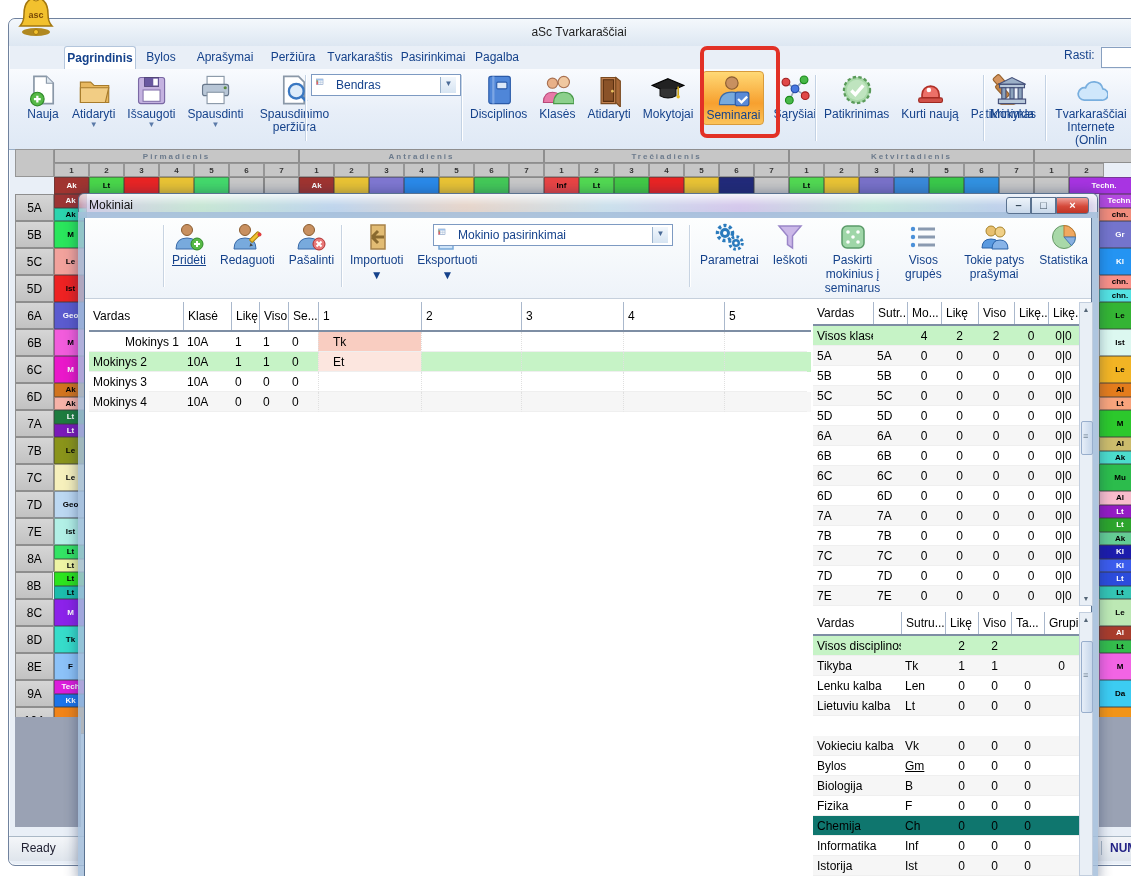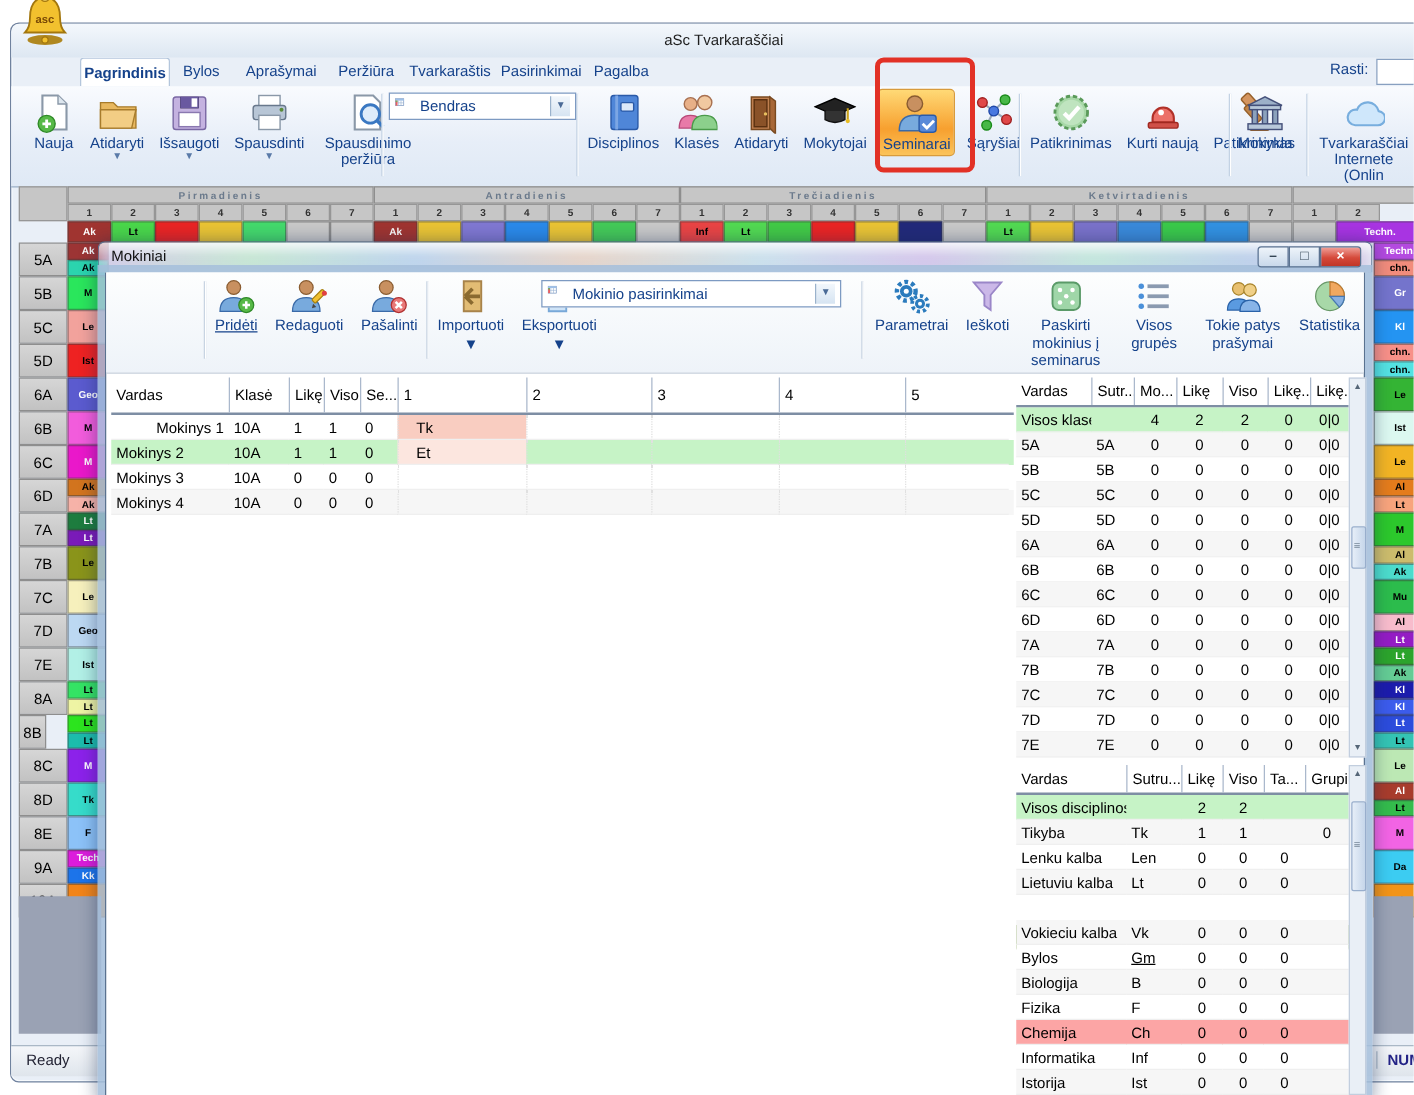--- a/index.html
+++ b/index.html
@@ -392,21 +392,21 @@
         <div class="tt-cell" style="left: 1090px; top: 485.5px; width: 42px; height: 13.5px; background: rgb(148, 28, 196); color: rgb(255, 255, 255); line-height: 12.5px;">Lt</div>
         <div class="tt-rowlbl" style="left: 6px; top: 499px; width: 39px; height: 27px; line-height: 27px;">7E</div>
         <div class="tt-cell" style="left: 45px; top: 499px; width: 33px; height: 27px; background: rgb(178, 240, 230); color: rgb(0, 0, 0); line-height: 26px;">Ist</div>
         <div class="tt-cell" style="left: 1090px; top: 499px; width: 42px; height: 13.5px; background: rgb(44, 164, 44); color: rgb(255, 255, 255); line-height: 12.5px;">Lt</div>
         <div class="tt-cell" style="left: 1090px; top: 512.5px; width: 42px; height: 13.5px; background: rgb(100, 204, 148); color: rgb(0, 0, 0); line-height: 12.5px;">Ak</div>
         <div class="tt-rowlbl" style="left: 6px; top: 526px; width: 39px; height: 27px; line-height: 27px;">8A</div>
         <div class="tt-cell" style="left: 45px; top: 526px; width: 33px; height: 13.5px; background: rgb(52, 227, 100); color: rgb(0, 0, 0); line-height: 12.5px;">Lt</div>
         <div class="tt-cell" style="left: 45px; top: 539.5px; width: 33px; height: 13.5px; background: rgb(238, 244, 164); color: rgb(0, 0, 0); line-height: 12.5px;">Lt</div>
         <div class="tt-cell" style="left: 1090px; top: 526px; width: 42px; height: 13.5px; background: rgb(28, 28, 172); color: rgb(255, 255, 255); line-height: 12.5px;">Kl</div>
         <div class="tt-cell" style="left: 1090px; top: 539.5px; width: 42px; height: 13.5px; background: rgb(60, 92, 236); color: rgb(255, 255, 255); line-height: 12.5px;">Kl</div>
-        <div class="tt-rowlbl" style="left: 6px; top: 553px; width: 22px; height: 27px; line-height: 27px;">8B</div>
+        <div class="tt-rowlbl" style="left: 6px; top: 553px; width: 38px; height: 27px; line-height: 27px;">8B</div>
         <div class="tt-cell" style="left: 45px; top: 553px; width: 33px; height: 13.5px; background: rgb(44, 228, 30); color: rgb(0, 0, 0); line-height: 12.5px;">Lt</div>
         <div class="tt-cell" style="left: 45px; top: 566.5px; width: 33px; height: 13.5px; background: rgb(28, 188, 172); color: rgb(0, 0, 0); line-height: 12.5px;">Lt</div>
         <div class="tt-cell" style="left: 1090px; top: 553px; width: 42px; height: 13.5px; background: rgb(44, 76, 220); color: rgb(255, 255, 255); line-height: 12.5px;">Lt</div>
         <div class="tt-cell" style="left: 1090px; top: 566.5px; width: 42px; height: 13.5px; background: rgb(52, 196, 180); color: rgb(0, 0, 0); line-height: 12.5px;">Lt</div>
         <div class="tt-rowlbl" style="left: 6px; top: 580px; width: 39px; height: 27px; line-height: 27px;">8C</div>
         <div class="tt-cell" style="left: 45px; top: 580px; width: 33px; height: 27px; background: rgb(140, 34, 234); color: rgb(255, 255, 255); line-height: 26px;">M</div>
         <div class="tt-cell" style="left: 1090px; top: 580px; width: 42px; height: 27px; background: rgb(188, 232, 180); color: rgb(0, 0, 0); line-height: 26px;">Le</div>
         <div class="tt-rowlbl" style="left: 6px; top: 607px; width: 39px; height: 27px; line-height: 27px;">8D</div>
         <div class="tt-cell" style="left: 45px; top: 607px; width: 33px; height: 27px; background: rgb(54, 220, 202); color: rgb(0, 0, 0); line-height: 26px;">Tk</div>
         <div class="tt-cell" style="left: 1090px; top: 607px; width: 42px; height: 13.5px; background: rgb(168, 60, 44); color: rgb(255, 255, 255); line-height: 12.5px;">Al</div>
@@ -852,21 +852,21 @@
             <div class="gc num" style="width: 35px; line-height: 16px;"></div>
           </div>
           <div class="grow" style="top: 184px; height: 20px; background: rgb(255, 255, 255);">
             <div class="gc" style="width: 88px; line-height: 16px;">Fizika</div>
             <div class="gc" style="width: 44px; line-height: 16px;">F</div>
             <div class="gc num" style="width: 33px; line-height: 16px;">0</div>
             <div class="gc num" style="width: 33px; line-height: 16px;">0</div>
             <div class="gc num" style="width: 33px; line-height: 16px;">0</div>
             <div class="gc num" style="width: 35px; line-height: 16px;"></div>
           </div>
-          <div class="grow" style="top: 204px; height: 20px; background: #fca5a5;">
+          <div class="grow" style="top: 204px; height: 20px; background: #0f766e;">
             <div class="gc" style="width: 88px; line-height: 16px;">Chemija</div>
             <div class="gc" style="width: 44px; line-height: 16px;">Ch</div>
             <div class="gc num" style="width: 33px; line-height: 16px;">0</div>
             <div class="gc num" style="width: 33px; line-height: 16px;">0</div>
             <div class="gc num" style="width: 33px; line-height: 16px;">0</div>
             <div class="gc num" style="width: 35px; line-height: 16px;"></div>
           </div>
           <div class="grow" style="top: 224px; height: 20px; background: rgb(255, 255, 255);">
             <div class="gc" style="width: 88px; line-height: 16px;">Informatika</div>
             <div class="gc" style="width: 44px; line-height: 16px;">Inf</div>

